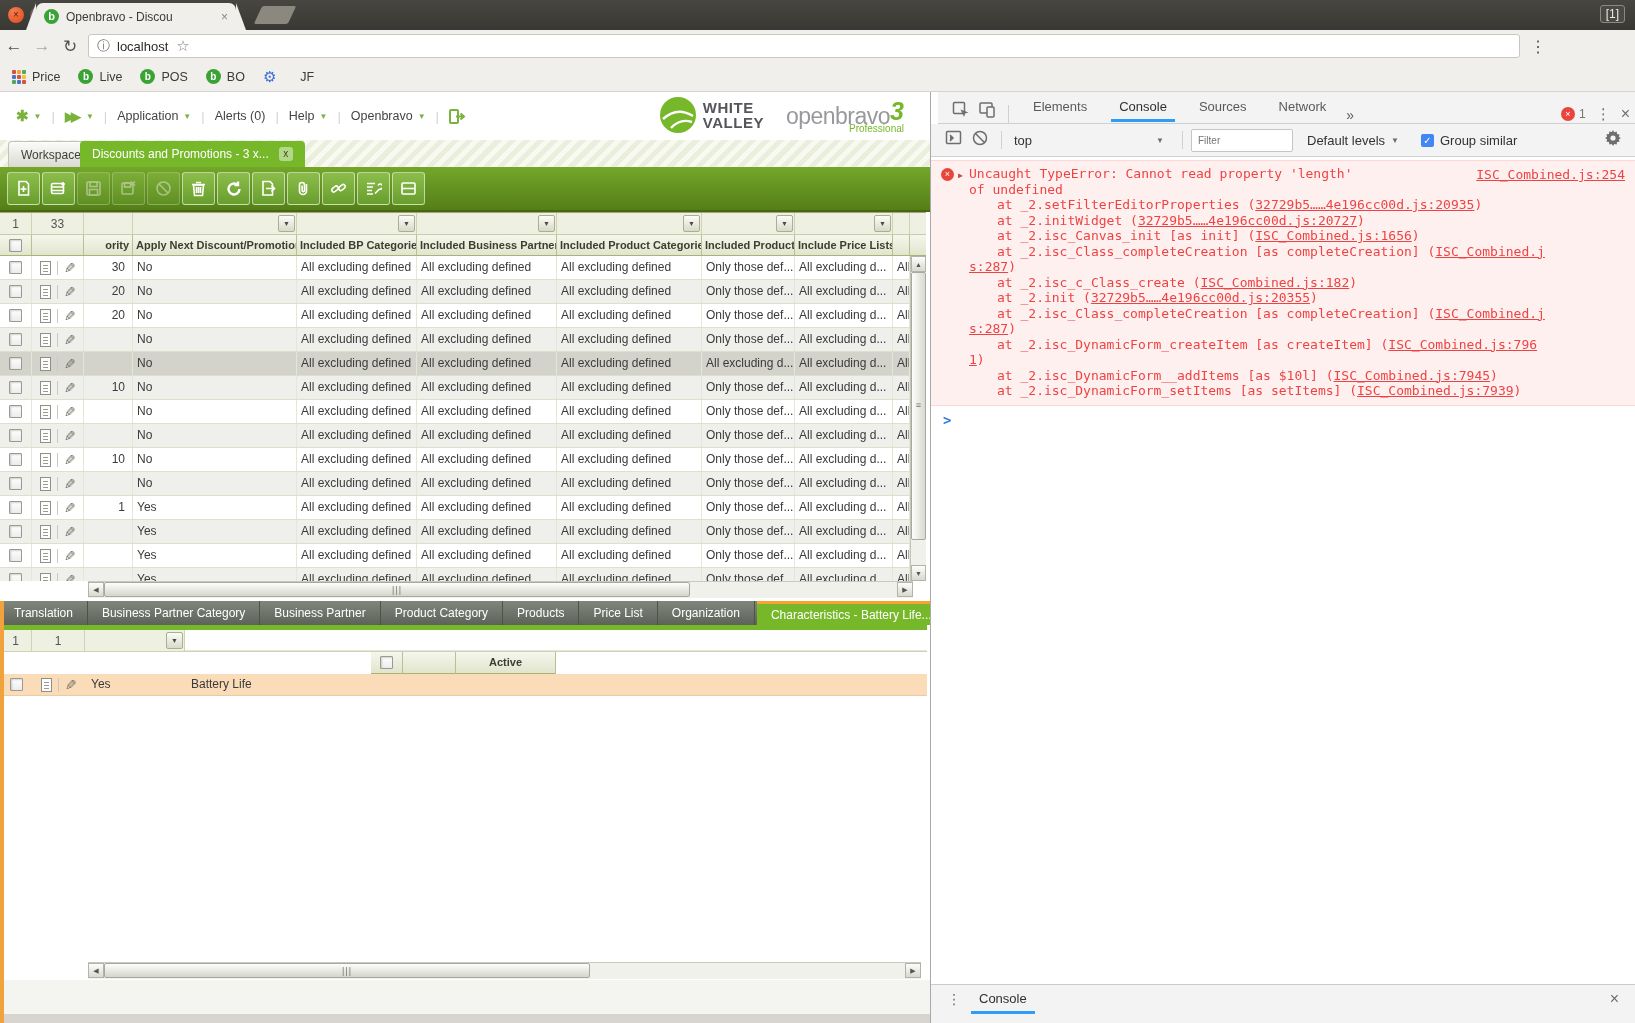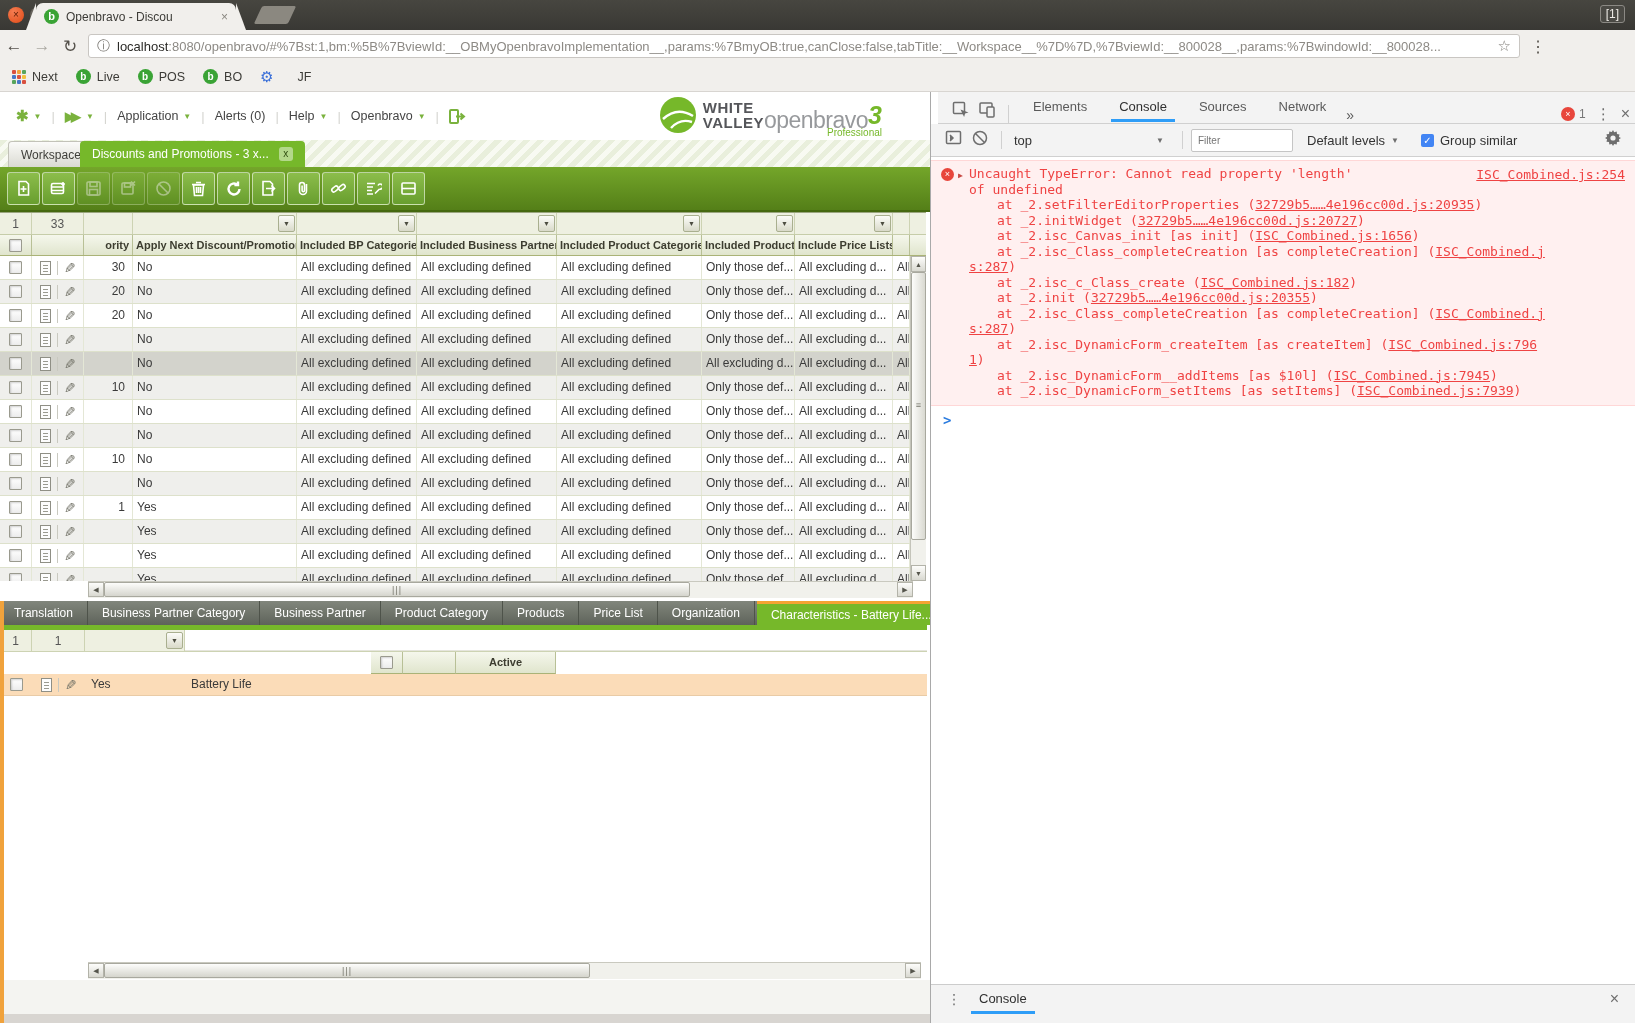--- a/index.html
+++ b/index.html
@@ -43,21 +43,21 @@
 
   
   .app { position:absolute; left:0; top:92px; width:930px; height:931px; background:#fff; overflow:hidden; }
 
   .ob-header { position:absolute; left:0; top:0; width:930px; height:48px; background:#fff; display:flex; align-items:center; padding-left:16px; }
   .mi { display:flex; align-items:center; font-size:12.5px; color:#444; margin-right:10px; white-space:nowrap; }
   .mi .gicon { color:#7ab23d; font-size:15px; font-weight:bold; }
   .mi .dd { color:#7ab23d; font-size:8px; margin-left:5px; }
   .msep { color:#d5d5d0; margin-right:10px; font-size:13px; }
   .dblplay { color:#7ab23d; font-size:13px; letter-spacing:-4px; font-weight:bold; padding-right:4px; }
-  .brand-wrap { position:absolute; right:34px; top:4px; display:flex; align-items:flex-end; }
+  .brand-wrap { position:absolute; right:12px; top:4px; display:flex; align-items:center; gap:22px; }
   .wv { display:flex; align-items:center; gap:6px; }
   .wv-text { font-size:15px; font-weight:bold; color:#55565a; line-height:15px; letter-spacing:0.5px; }
   .ob-logo { position:relative; padding-right:14px; }
   .ob-logo .word { font-size:23px; color:#97999c; letter-spacing:-0.5px; }
   .ob-logo .mark { font-size:25px; color:#76b82a; font-weight:bold; font-style:italic; position:relative; top:-4px; }
   .ob-logo .sub { position:absolute; right:14px; bottom:-4px; font-size:10px; color:#76b82a;margin-top:36px; }
 
   .ob-tabrow { position:absolute; left:0; top:48px; width:930px; height:27px;
     background:repeating-linear-gradient(135deg,#e9efdc 0 5px,#f8faf2 5px 10px); }
   .wtab { position:absolute; bottom:0; height:26px; border-radius:4px 4px 0 0; font-size:12px; display:flex; align-items:center; padding:0 12px; }
@@ -197,40 +197,39 @@
     <div class="win-badge">[1]</div>
   </div>
 
   <div class="navbar">
     <div class="nav-ico">←</div>
     <div class="nav-ico dis">→</div>
     <div class="nav-ico">↻</div>
     <div class="urlbox">
       <span class="url-info">ⓘ</span>
       <span class="url-host">localhost</span>
-      <span class="url-rest">:8080/openbravo/#%7Bst:1,bm:%5B%7BviewId:__OBMyOpenbravoImplementation__,params:%7BmyOB:true,canClose:false,tabTitle:__Workspace__%7D%7D,%7BviewId:__800028__,params:%7BwindowId:__800028...</span>
       <span class="url-star">☆</span>
     </div>
     <div class="nav-menu">⋮</div>
   </div>
 
   <div class="bookmarks">
     <div class="bm">
       <span class="apps-grid">
         <i style="background:#d95040"></i>
           <i style="background:#f2a33c"></i>
           <i style="background:#58a55c"></i>
         <i style="background:#4778c8"></i>
           <i style="background:#d95040"></i>
           <i style="background:#f2c23c"></i>
         <i style="background:#58a55c"></i>
           <i style="background:#4778c8"></i>
           <i style="background:#d95040"></i>
       </span>
-      <span class="lbl">Next</span>
+      <span class="lbl">Price</span>
     </div>
     <div class="bm">
       <span class="ob-dot">b</span>
       <span class="lbl">Live</span>
     </div>
     <div class="bm">
       <span class="ob-dot">b</span>
       <span class="lbl">POS</span>
     </div>
     <div class="bm">

